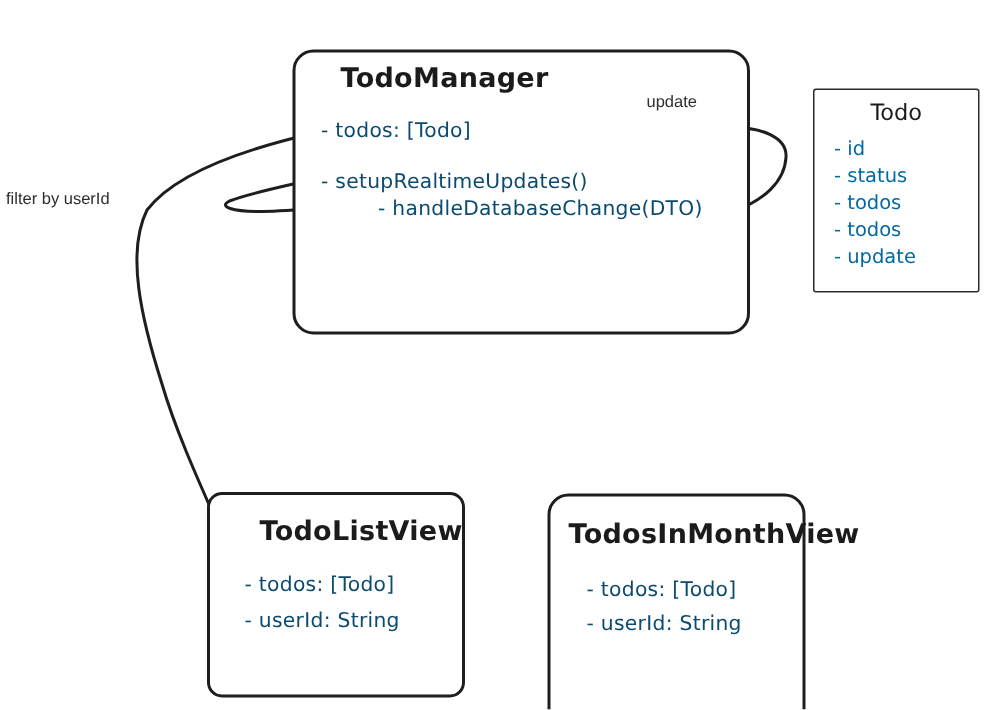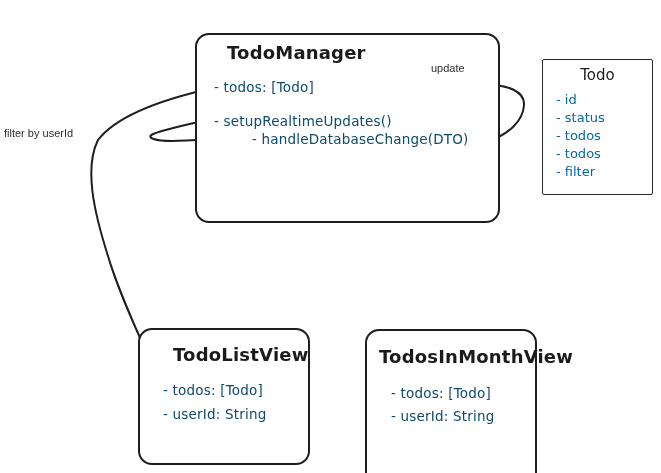--- a/index.html
+++ b/index.html
@@ -113,25 +113,25 @@
     <div class="member" style="left:55px; top:96px;">- handleDatabaseChange(DTO)</div>
   </div>
 
   <div class="class-box square" style="left:542px; top:59px; width:111px; height:136px;">
     <div class="todo-title" style="top:6px;">Todo</div>
     <div class="todo-members">
       <div>- id</div>
       <div>- status</div>
       <div>- todos</div>
       <div>- todos</div>
-      <div>- filter</div>
+      <div>- update</div>
     </div>
   </div>
 
-  <div class="class-box" style="left:138px; top:328px; width:172px; height:137px;">
+  <div class="class-box" style="left:138px; top:328px; width:172px; height:137px;border-radius:10px;">
     <div class="box-title" style="left:33px; top:14px;">TodoListView</div>
     <div class="member" style="left:23px; top:52px;">- todos: [Todo]</div>
     <div class="member" style="left:23px; top:76px;">- userId: String</div>
   </div>
 
   <div class="class-box" style="left:365px; top:329px; width:172px; height:160px;padding-left:28px;">
     <div class="box-title" style="left:12px; top:15px;">TodosInMonthView</div>
     <div class="member" style="left:24px; top:54px;">- todos: [Todo]</div>
     <div class="member" style="left:24px; top:77px;">- userId: String</div>
   </div>

